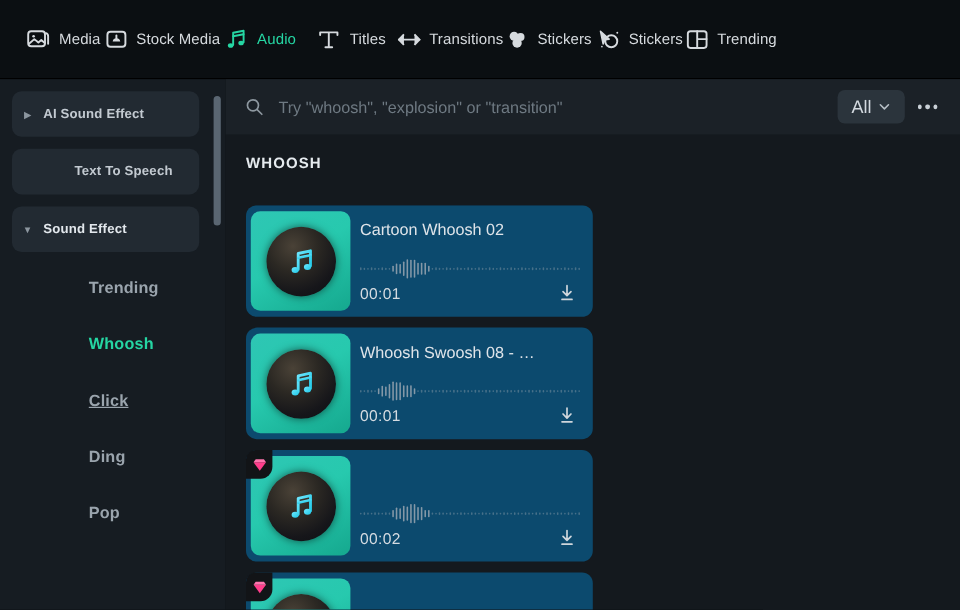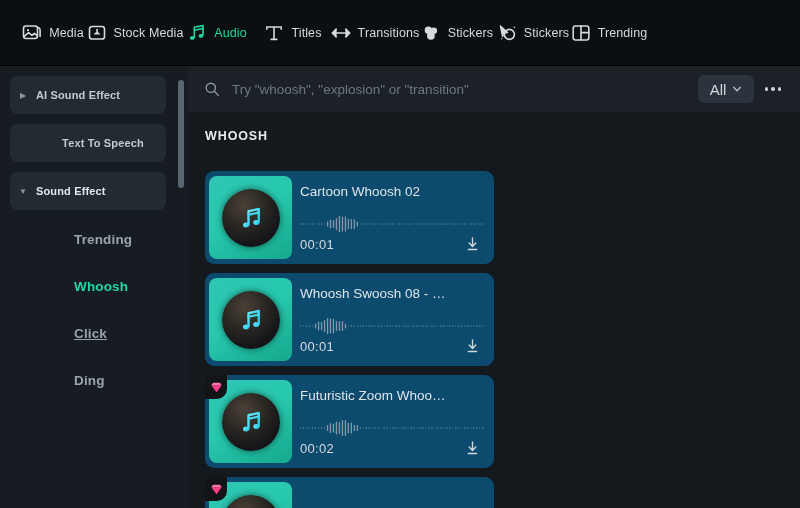--- a/index.html
+++ b/index.html
@@ -354,20 +354,23 @@
       <span>Trending</span>
     </div>
     <div class="side-sub sel" style="top: 203px;">
       <span>Whoosh</span>
     </div>
     <div class="side-sub" style="top: 250px; text-decoration: underline;">
       <span>Click</span>
     </div>
     <div class="side-sub" style="top: 297px;">
       <span>Ding</span>
+    </div>
+    <div class="side-sub" style="top: 344px;">
+      <span>Pop</span>
     </div>
   </div>
 
 <div id="main">
 
   <div id="searchbar">
     <span id="search-icon">
       <svg width="16" height="16" viewBox="0 0 16 16">
         <circle cx="6.8" cy="6.8" r="4.6" fill="none" stroke="#8d979f" stroke-width="1.4"></circle>
         <path d="M10.3 10.3 L14.2 14.2" stroke="#8d979f" stroke-width="1.4" stroke-linecap="round"></path>
@@ -583,21 +586,20 @@
             <ellipse cx="16.2" cy="15.6" rx="2.4" ry="2" fill="url(#ng)"></ellipse>
             <path d="M10 9.5 L18.2 7.7" stroke="url(#ng)" stroke-width="1.7" stroke-linecap="round"></path>
           </svg>
         </div>
         <div class="gem-badge">
           <svg width="13" height="13" viewBox="0 0 14 14">
             <path d="M1.4 4.6 H12.6 L7 12.2 Z" fill="#ff3d8b"></path>
             <path d="M1.4 4.6 L3.3 1.9 H10.7 L12.6 4.6 Z" fill="#ff74ae"></path>
           </svg>
         </div>
-        <div class="card-title">Futuristic Zoom Whoo…</div>
         <div class="wave"><svg width="185" height="20" viewBox="0 0 185 20">
             <rect x="0.0" y="9.3" width="1.3" height="1.4" rx="0.6" fill="#9aa6b1" opacity="0.42"></rect>
             <rect x="3.0" y="8.8" width="1.3" height="2.4" rx="0.6" fill="#9aa6b1" opacity="0.42"></rect>
             <rect x="6.0" y="9.1" width="1.3" height="1.9" rx="0.6" fill="#9aa6b1" opacity="0.42"></rect>
             <rect x="9.0" y="9.3" width="1.3" height="1.4" rx="0.6" fill="#9aa6b1" opacity="0.42"></rect>
             <rect x="11.9" y="8.8" width="1.3" height="2.4" rx="0.6" fill="#9aa6b1" opacity="0.42"></rect>
             <rect x="14.9" y="9.1" width="1.3" height="1.9" rx="0.6" fill="#9aa6b1" opacity="0.42"></rect>
             <rect x="17.9" y="9.3" width="1.3" height="1.4" rx="0.6" fill="#9aa6b1" opacity="0.42"></rect>
             <rect x="20.9" y="8.8" width="1.3" height="2.4" rx="0.6" fill="#9aa6b1" opacity="0.42"></rect>
             <rect x="23.9" y="9.1" width="1.3" height="1.9" rx="0.6" fill="#9aa6b1" opacity="0.42"></rect>

